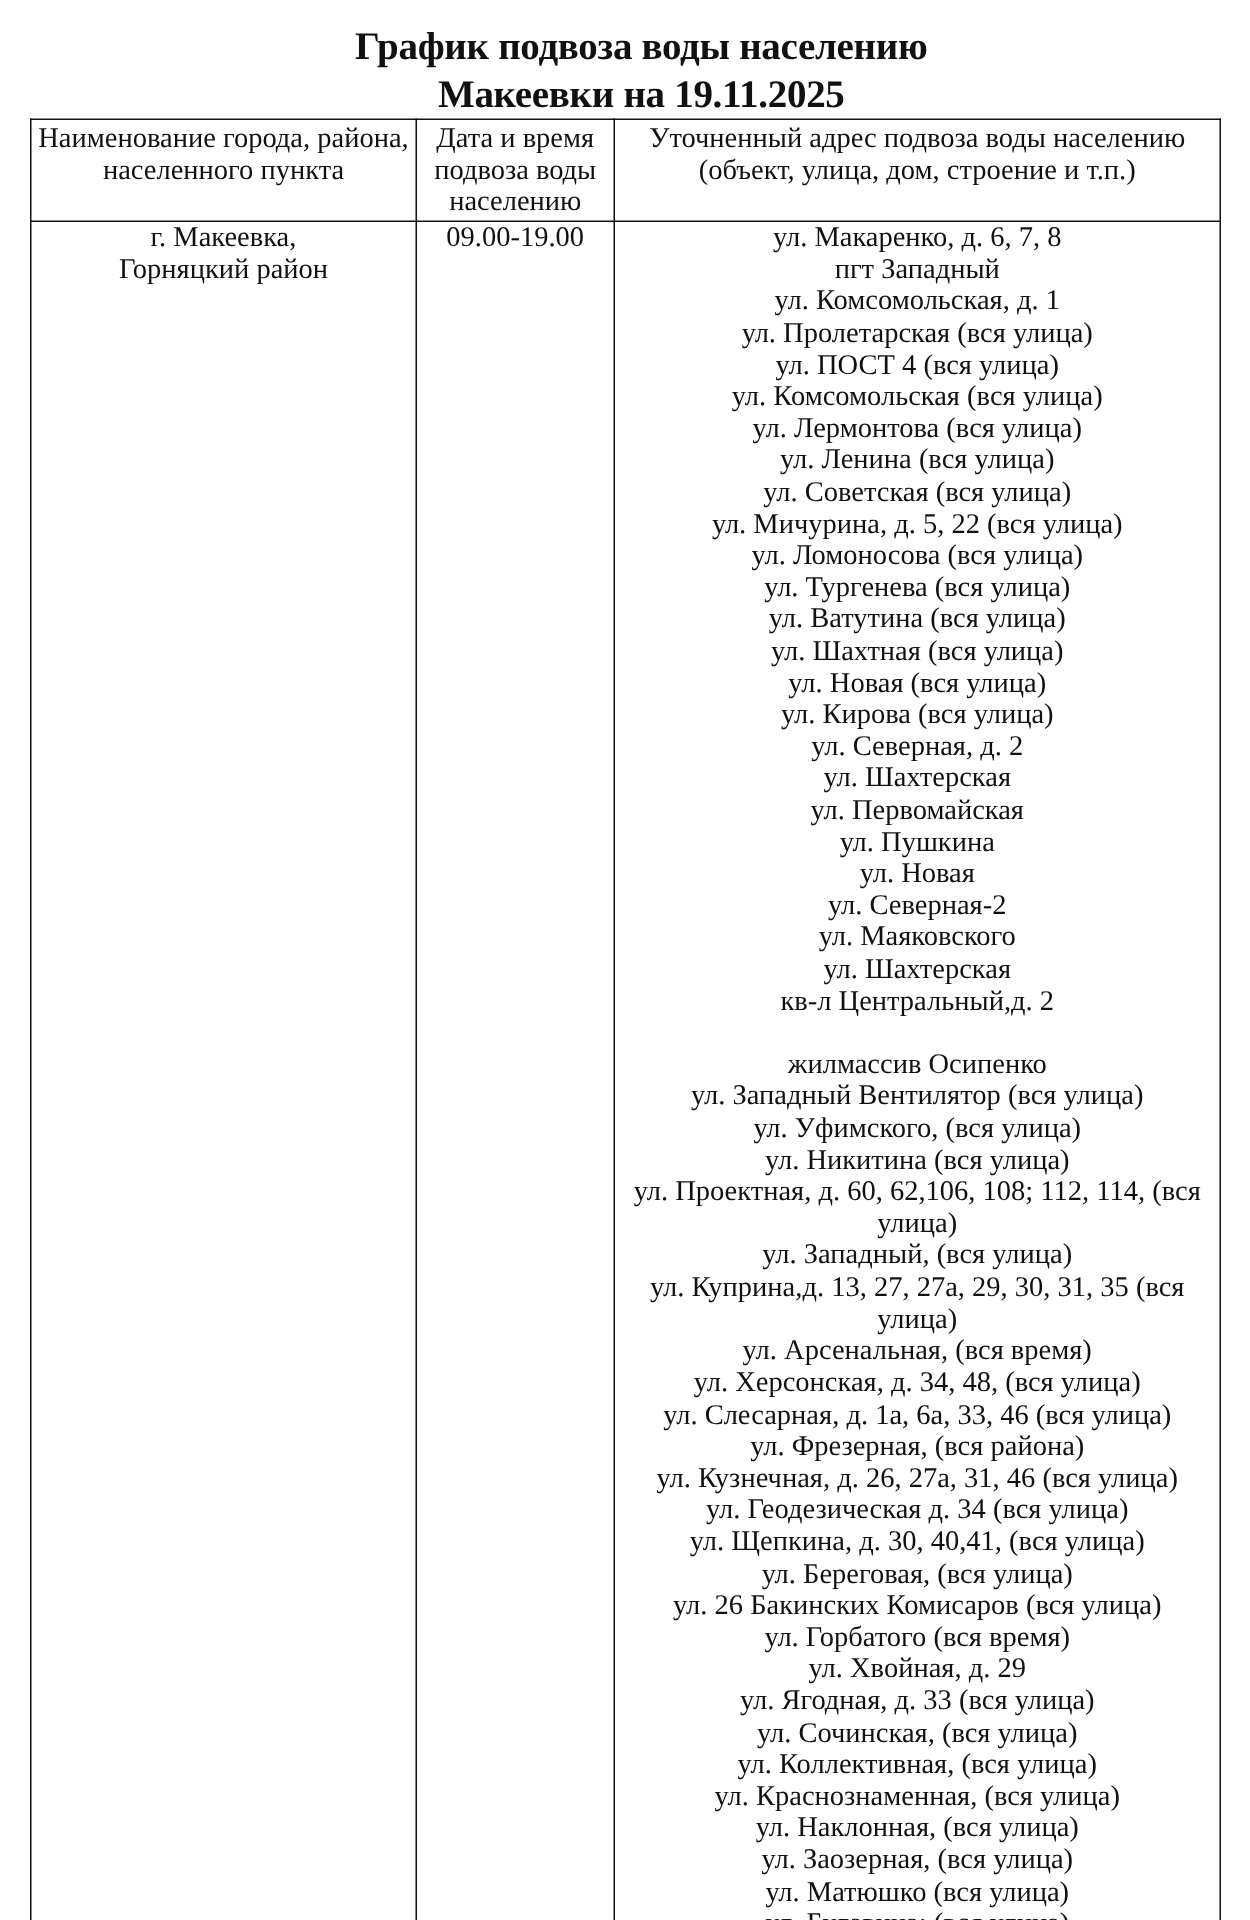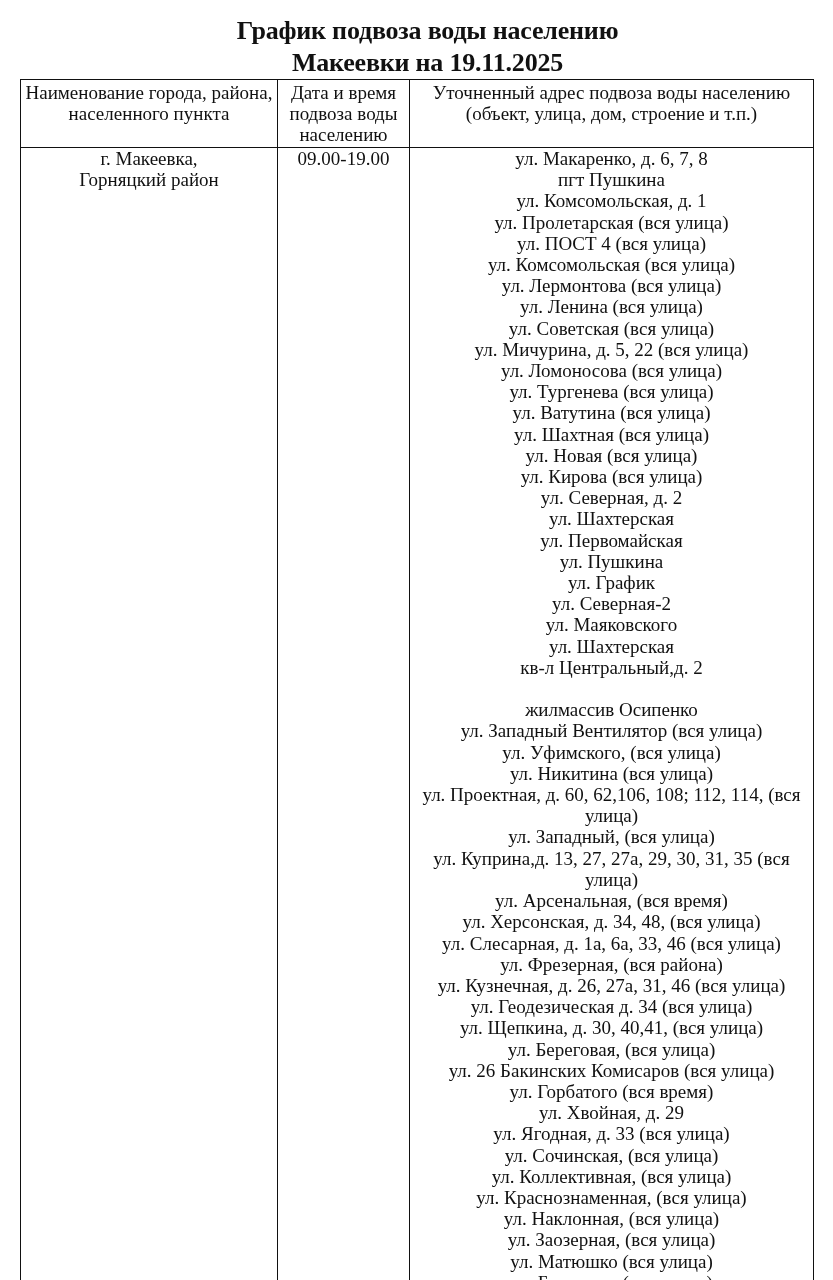--- a/index.html
+++ b/index.html
@@ -67,40 +67,40 @@
       <td>
         <span class="addr-line">г. Макеевка,</span>
         <span class="addr-line">Горняцкий район</span>
       </td>
       <td>
         <span class="addr-line">09.00-19.00</span>
       </td>
       <td class="addr-cell">
         <div id="addr-list">
             <span class="addr-line">ул. Макаренко, д. 6, 7, 8</span>
-            <span class="addr-line">пгт Пушкина</span>
+            <span class="addr-line">пгт Западный</span>
             <span class="addr-line">ул. Комсомольская, д. 1</span>
             <span class="addr-line">ул. Пролетарская (вся улица)</span>
             <span class="addr-line">ул. ПОСТ 4 (вся улица)</span>
             <span class="addr-line">ул. Комсомольская (вся улица)</span>
             <span class="addr-line">ул. Лермонтова (вся улица)</span>
             <span class="addr-line">ул. Ленина (вся улица)</span>
             <span class="addr-line">ул. Советская (вся улица)</span>
             <span class="addr-line">ул. Мичурина, д. 5, 22 (вся улица)</span>
             <span class="addr-line">ул. Ломоносова (вся улица)</span>
             <span class="addr-line">ул. Тургенева (вся улица)</span>
             <span class="addr-line">ул. Ватутина (вся улица)</span>
             <span class="addr-line">ул. Шахтная (вся улица)</span>
             <span class="addr-line">ул. Новая (вся улица)</span>
             <span class="addr-line">ул. Кирова (вся улица)</span>
             <span class="addr-line">ул. Северная, д. 2</span>
             <span class="addr-line">ул. Шахтерская</span>
             <span class="addr-line">ул. Первомайская</span>
             <span class="addr-line">ул. Пушкина</span>
-            <span class="addr-line">ул. График</span>
+            <span class="addr-line">ул. Новая</span>
             <span class="addr-line">ул. Северная-2</span>
             <span class="addr-line">ул. Маяковского</span>
             <span class="addr-line">ул. Шахтерская</span>
             <span class="addr-line">кв-л Центральный,д. 2</span>
             <span class="addr-line blank"></span>
             <span class="addr-line">жилмассив Осипенко</span>
             <span class="addr-line">ул. Западный Вентилятор (вся улица)</span>
             <span class="addr-line">ул. Уфимского, (вся улица)</span>
             <span class="addr-line">ул. Никитина (вся улица)</span>
             <span class="addr-line">ул. Проектная, д. 60, 62,106, 108; 112, 114, (вся улица)</span>

